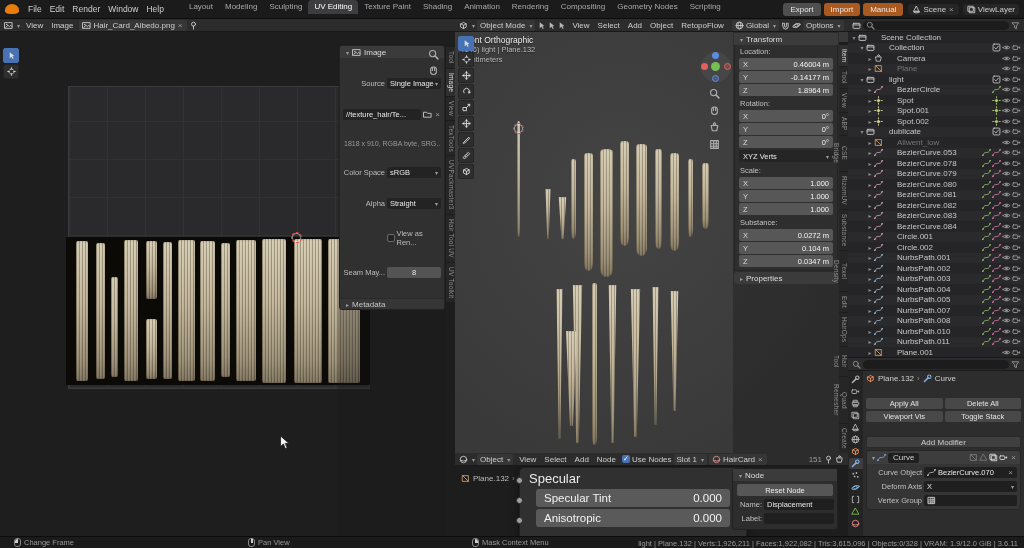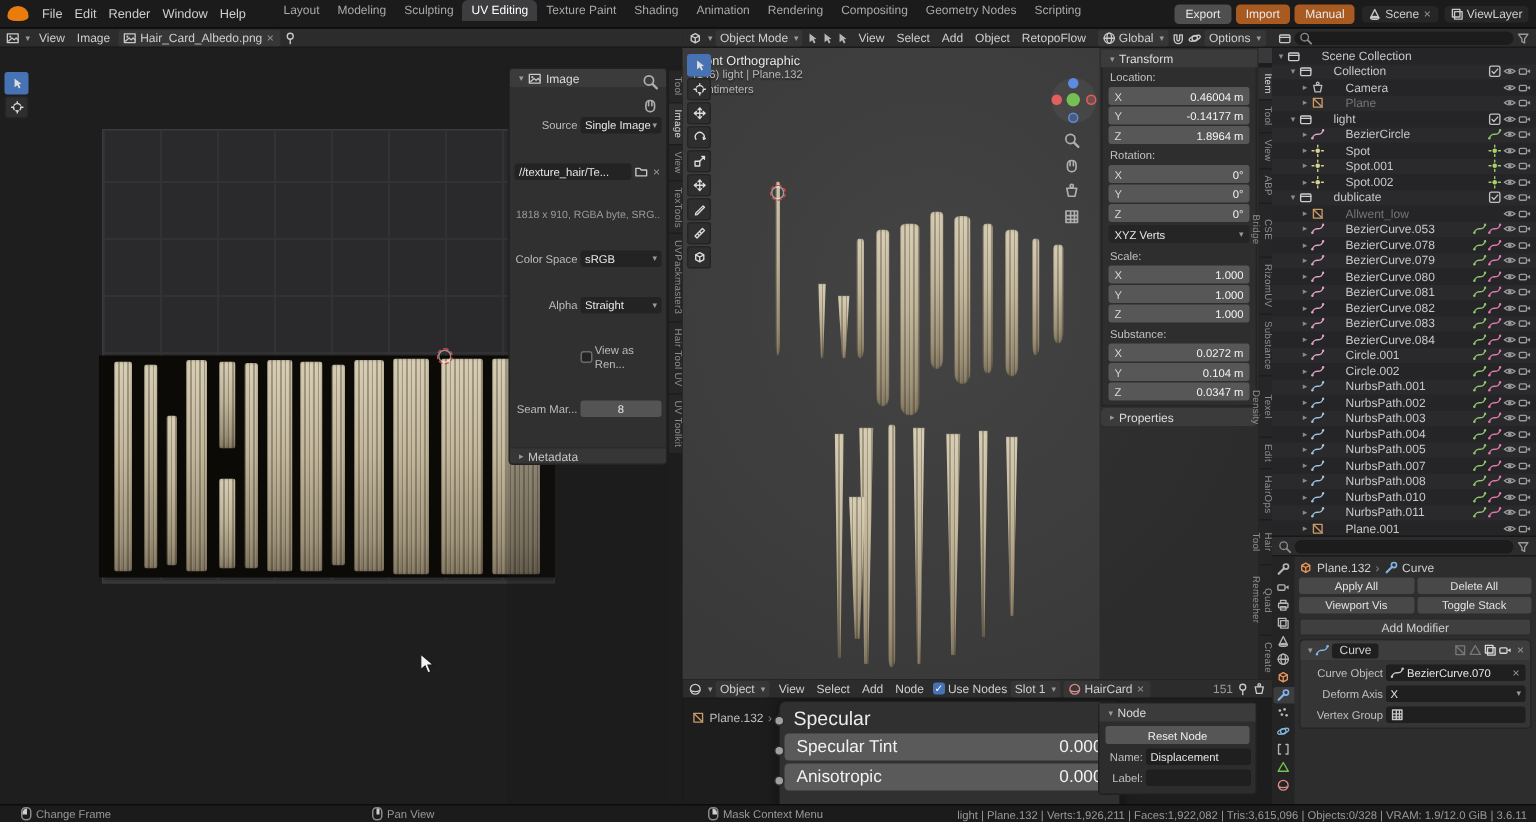--- a/index.html
+++ b/index.html
@@ -88,21 +88,21 @@
 .hicons{display:flex;gap:1px;align-items:center}
 .shadeset{display:flex;gap:2px;align-items:center;margin-left:2px}
 .sc{width:7px;height:7px;border-radius:50%;border:1px solid #9a9a9a;display:inline-block}
 
 #shader{left:455px;top:453px;width:393px;height:83px;background:#1d1d1d;overflow:hidden}
 #sh-canvas{position:absolute;left:0;top:13px;right:0;bottom:0;overflow:hidden}
 #sh-crumb{position:absolute;left:6px;top:8px;display:flex;gap:3px;align-items:center;font-size:8px;color:#bdbdbd;z-index:1}
 .crumb-sep{color:#8a8a8a}
 #sh-node{position:absolute;left:64px;top:1px;width:228px;height:130px;background:#303030;border:1px solid #1f1f1f;border-radius:5px 5px 0 0;box-shadow:0 0 10px rgba(0,0,0,.45);z-index:2}
 .node-title{font-size:13px;color:#ebebeb;padding:3px 9px 1px}
-.shrow{height:18px;margin:2px 3px;background:#5a5a5a;border-radius:3px;display:flex;align-items:center;justify-content:space-between;padding:0 8px;font-size:11.5px;color:#f2f2f2}
+.shrow{height:18px;margin:2px 16px;background:#5a5a5a;border-radius:3px;display:flex;align-items:center;justify-content:space-between;padding:0 8px;font-size:11.5px;color:#f2f2f2}
 .shrow.hl{background:#4a7ab5}
 .sock{position:absolute;left:-4px;width:7px;height:7px;border-radius:50%;background:#a0a0a0;border:1px solid #2b2b2b}
 #sh-npanel{position:absolute;right:10px;top:2px;width:106px;background:#2d2d2d;border:1px solid #202020;border-radius:3px;z-index:3;padding-bottom:2px}
 .sh-np-btn{margin:3px 4px 2px;height:12px;background:#565656;border-radius:2px;display:flex;align-items:center;justify-content:center;font-size:7.5px;color:#efefef}
 .chk{display:flex;align-items:center;gap:2px}
 .cbx{width:8px;height:8px;background:#4772b3;border-radius:2px;display:inline-flex;align-items:center;justify-content:center;color:#fff;font-size:7px;flex:none}
 
 #outliner{left:848px;top:19px;width:176px;height:338px;background:#252527;overflow:hidden}
 .ol-search{flex:1;height:9px;background:#1c1c1c;border-radius:5px;display:flex;align-items:center;padding:0 3px;gap:2px}
 #ol-rows{position:absolute;top:13px;left:0;right:0;bottom:0;overflow:hidden}
@@ -113,21 +113,21 @@
 .ol-row.muted .lbl{color:#757575}
 .ol-togs{display:flex;gap:1px;flex:none}
 
 #props{left:848px;top:357px;width:176px;height:179px;background:#2d2d2d;border-top:1px solid #181818;overflow:hidden}
 .psearch{flex:1;height:9px;background:#1c1c1c;border-radius:5px}
 #props-tabs{position:absolute;left:0;top:13px;width:15px;bottom:0;background:#242424;display:flex;flex-direction:column;align-items:center;gap:1px;padding-top:3px}
 .ptab{width:14px;height:11px;display:flex;align-items:center;justify-content:center;border-radius:2px 0 0 2px}
 .ptab.active{background:#3d3d40}
 #props-content{position:absolute;left:15px;top:13px;right:0;bottom:0;padding:2px 3px;overflow:hidden}
 .pcrumb{display:flex;align-items:center;gap:3px;height:11px;font-size:8px}
-.pbtn-grid{display:grid;grid-template-columns:1fr 1fr;gap:2px;margin:1px 0}
+.pbtn-grid{display:grid;grid-template-columns:1fr 1fr;gap:2px;margin:14px 0}
 .pbtn{height:11px;background:#484848;border-radius:2px;display:flex;align-items:center;justify-content:center;font-size:7.5px;color:#e2e2e2}
 .addmod{height:12px;background:#3f3f3f;border:1px solid #2a2a2a;border-radius:2px;display:flex;align-items:center;justify-content:center;font-size:8px;margin:3px 0 2px}
 .mod-panel{background:#353535;border:1px solid #262626;border-radius:3px;margin-top:2px}
 .mod-hd{height:13px;display:flex;align-items:center;gap:2px;padding:0 3px;background:#3d3d3d;border-radius:3px 3px 0 0;font-size:8px}
 .mod-name{background:#1f1f1f;border-radius:2px;padding:0 5px;height:10px;display:flex;align-items:center}
 .mod-togs{display:flex;gap:1px;margin-left:auto}
 .mrow{display:flex;align-items:center;margin:3px 3px;gap:2px;font-size:7.5px}
 .mlabel{width:52px;text-align:right;color:#c0c0c0;flex:none}
 .mlabel.sm{width:26px}
 .mfield{flex:1;height:11px;background:#1f1f1f;border-radius:2px;display:flex;align-items:center;padding:0 3px;gap:2px;color:#e6e6e6;overflow:hidden}
@@ -324,21 +324,21 @@
           <span class="pfield">
             <span>Straight</span>
             <span class="car">▾</span>
           </span>
         </div>
       <div class="prow">
           <span class="pcheck"></span>
           <span class="plabel-l">View as Ren...</span>
         </div>
       <div class="prow">
-          <span class="plabel">Seam Mar...</span>
+          <span class="plabel">Seam May...</span>
           <span class="pfield num">8</span>
         </div>
       <div class="subpanel-hd">
           <span class="car">▸</span>
           <span>Metadata</span>
         </div>
     </div>
   </aside>
   <div class="vtabs" id="uv-vtabs">
       <span class="vtab">Tool</span>

